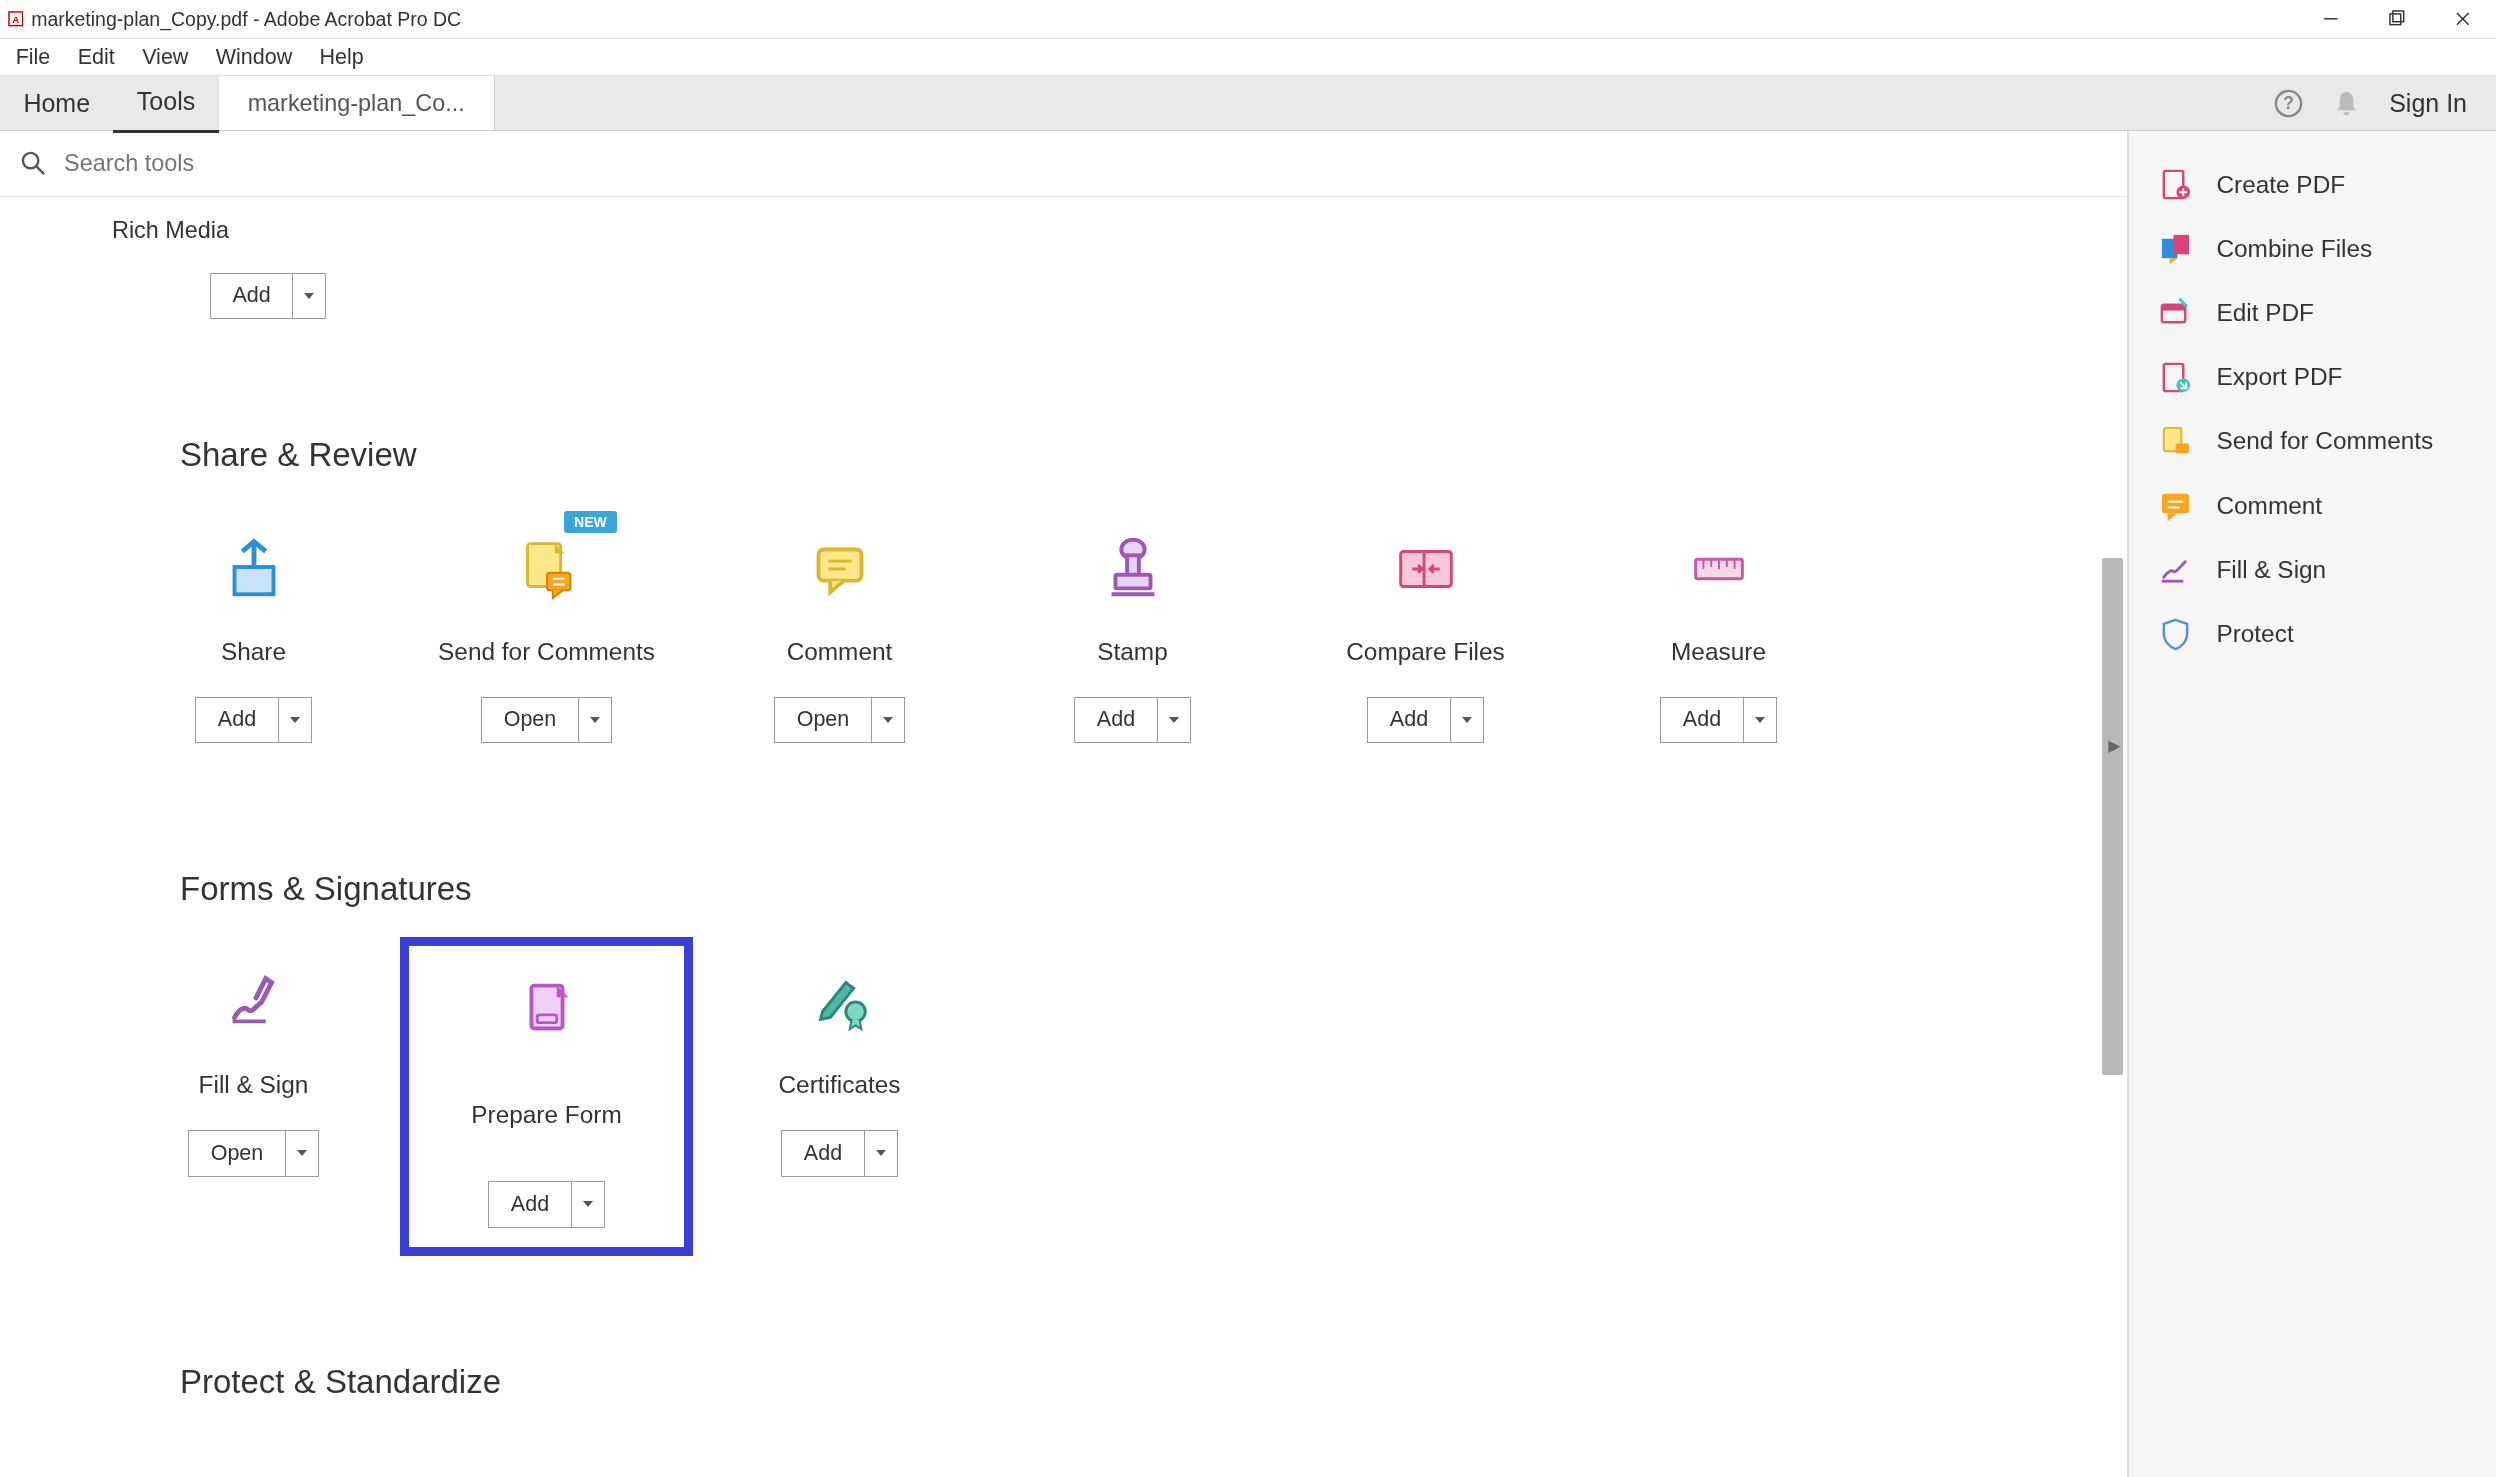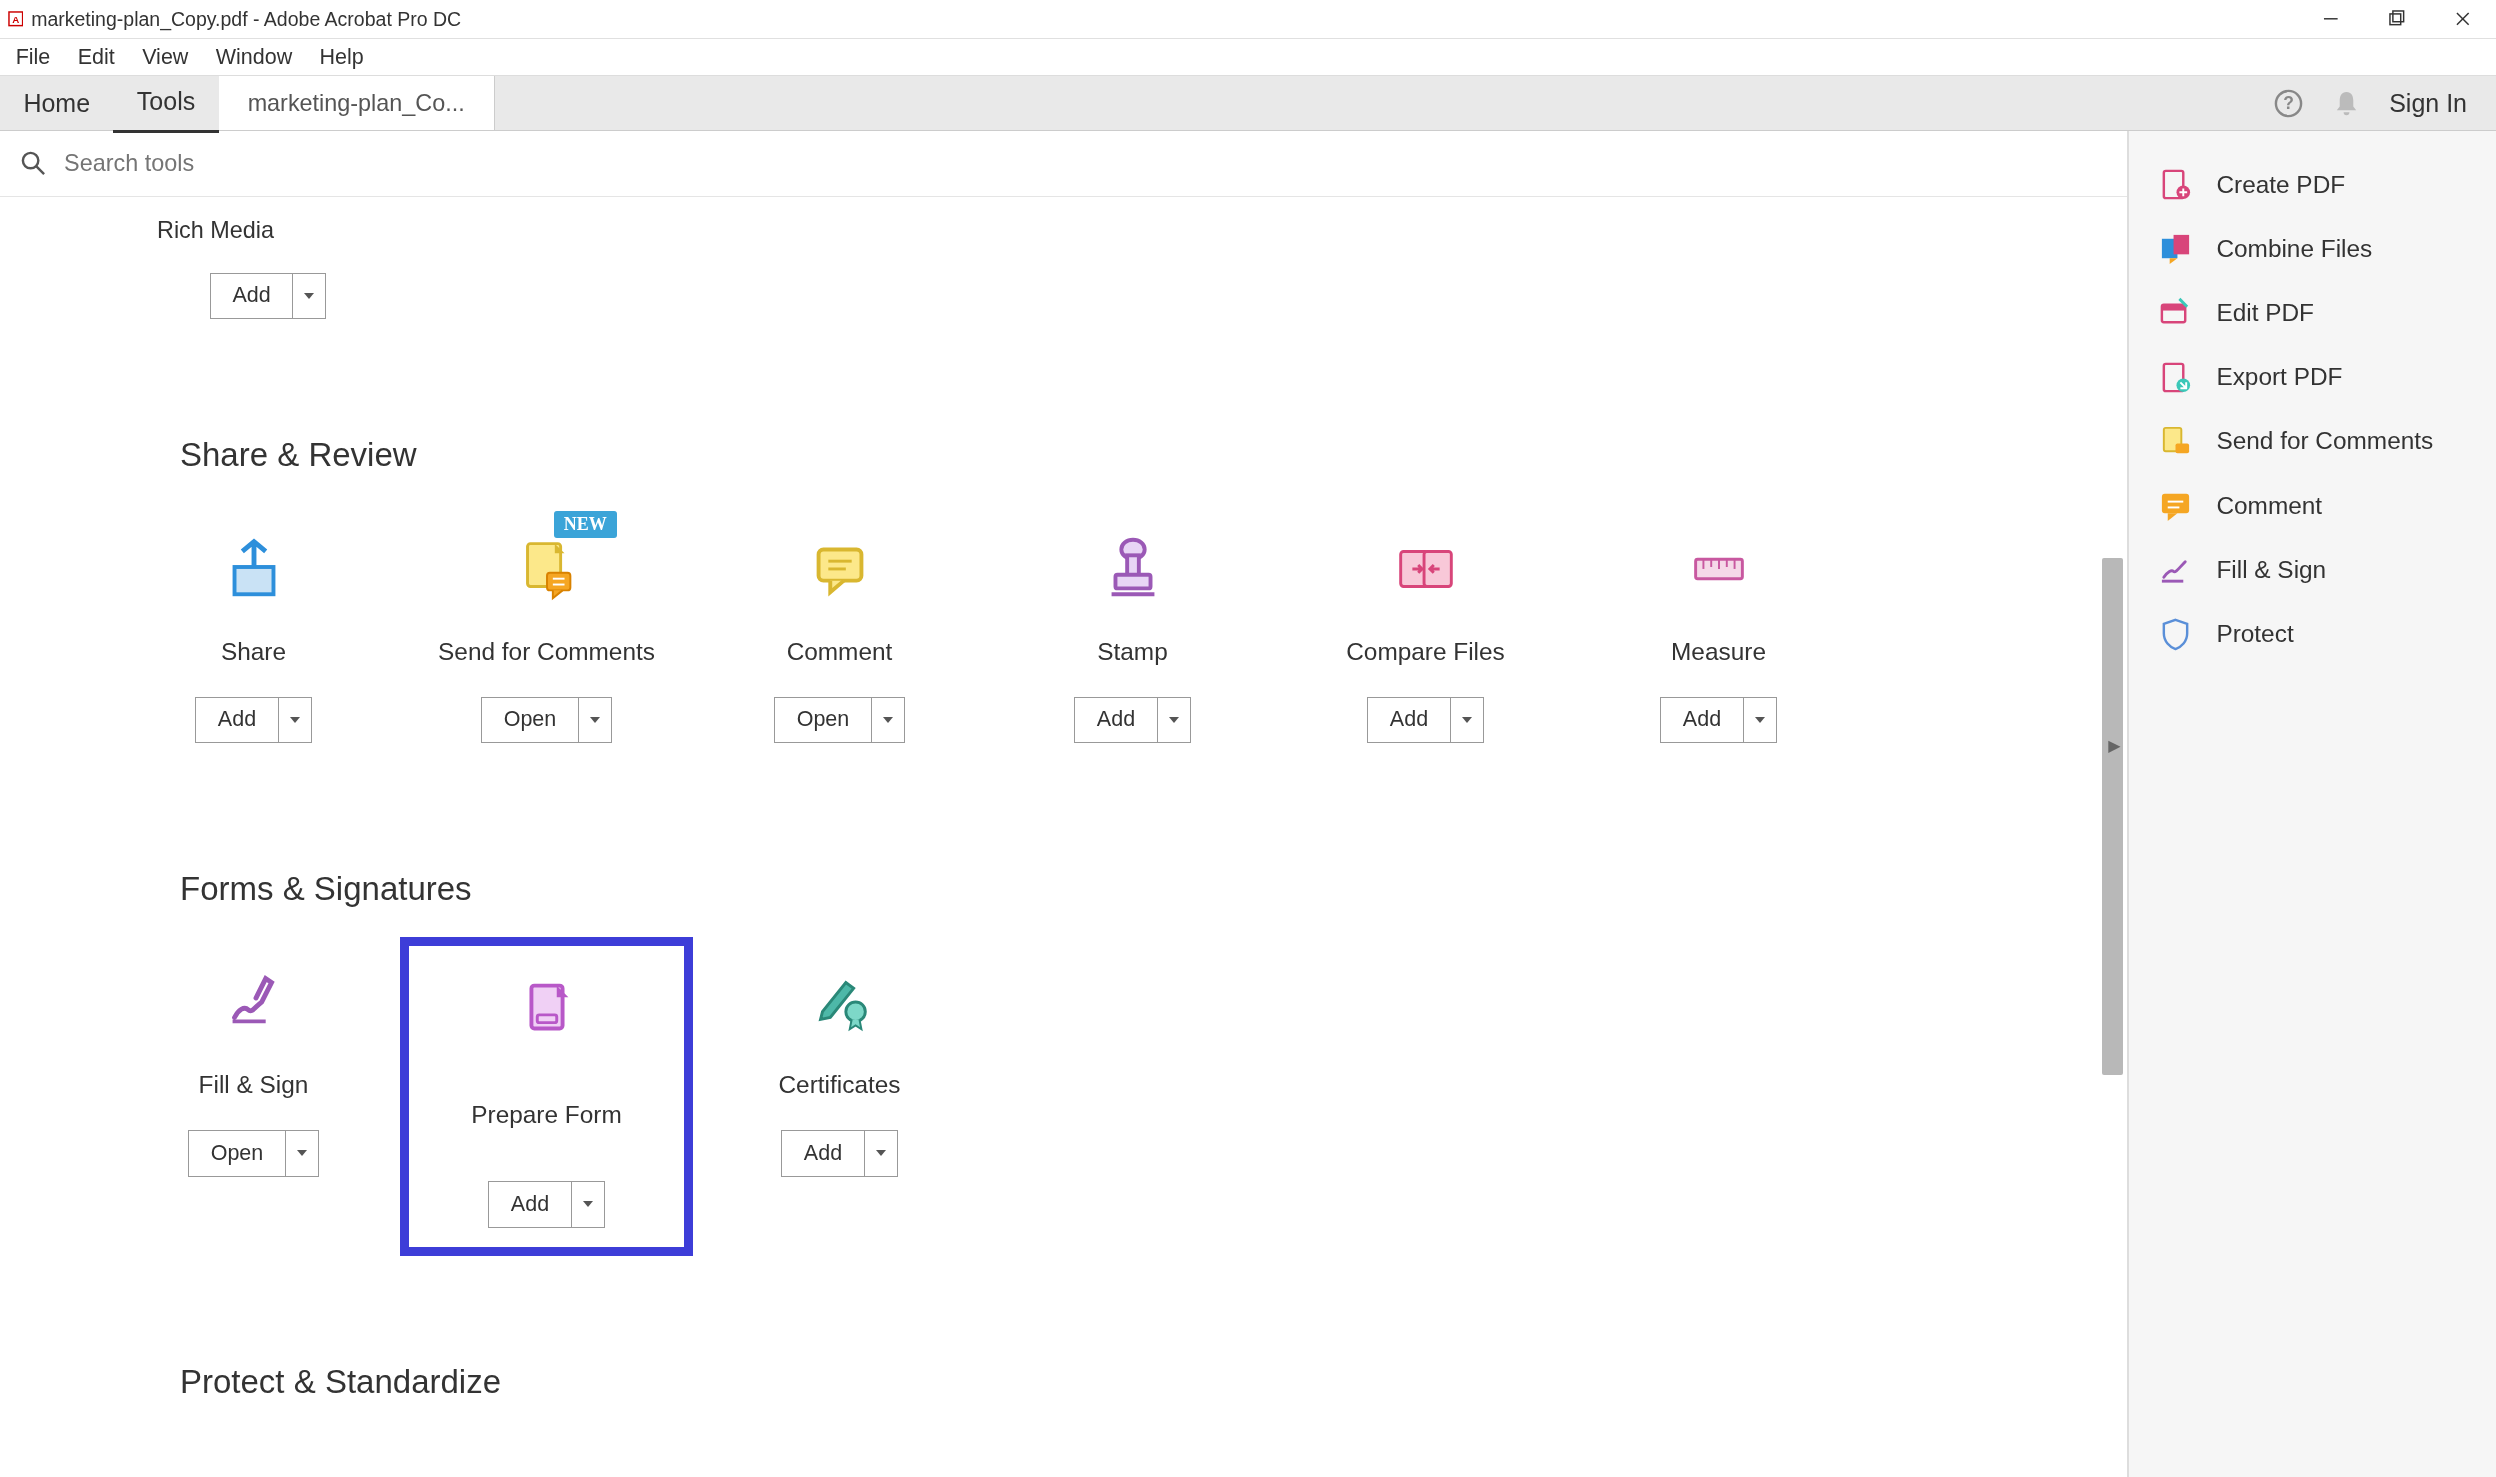--- a/index.html
+++ b/index.html
@@ -25,31 +25,31 @@
   .content-area { display: flex; height: calc(100vh - 131px); justify-content: space-between; }
   
   .main-panel { flex: 1; display: flex; flex-direction: column; border-right: 2px solid #ddd; }
   .search-bar { height: 66px; display: flex; align-items: center; padding: 0 19.5px; border-bottom: 1px solid #e5e5e5; }
   .search-icon { width: 27px; height: 27px; color: #555; margin-right: 17.6px; }
   .search-input { border: none; outline: none; font-size: 23.4px; color: #888; width: 390px; }
   
   .tools-scroll { flex: 1; overflow-y: auto; padding: 0 39px; position: relative; }
   
   .partial-tool { padding-top: 19.5px; }
-  .partial-label { font-size: 23.4px; color: #333; margin-left: 118px; }
+  .partial-label { font-size: 23.4px; color: #333; margin-left: 73px; }
   .partial-btn-row { margin-left: 171px; margin-top: 29px; display: flex; }
   
   .section-title { font-size: 33px; color: #333; margin-top: 107px; margin-bottom: 9.8px; margin-left: 141px; font-weight: 400; }
   .section-title.first { margin-top: 117px; }
   
   .tool-grid { display: flex; gap: 0; margin-left: 68px; margin-top: 29px; }
   .tool-card { width: 293px; display: flex; flex-direction: column; align-items: center; padding: 19.5px 9.8px; position: relative; }
   .tool-card.highlighted { border: 9.8px solid #3d3dd8; gap: 21px; }
   .tool-icon-wrap { width: 78px; height: 88px; display: flex; align-items: center; justify-content: center; position: relative; }
-  .new-badge { position: absolute; top: -11.7px; right: -31px; background: #3ba4d8; color: #fff; font-size: 18px; font-weight: 600; padding: 2.9px 9.8px; border-radius: 2.9px; font-family: Liberation Serif, serif; }
+  .new-badge { position: absolute; top: -11.7px; right: -31px; background: #3ba4d8; color: #fff; font-size: 14px; font-weight: 600; padding: 2.9px 9.8px; border-radius: 2.9px; }
   .tool-label { font-size: 24.4px; color: #333; margin-top: 27px; }
   .tool-btn-row { margin-top: 31px; display: flex; }
   .tool-btn { border: 1px solid #999; background: #fff; padding: 9.8px 21.5px; font-size: 21.5px; color: #333; cursor: pointer; }
   .tool-btn-drop { border: 1px solid #999; border-left: none; background: #fff; width: 33px; display: flex; align-items: center; justify-content: center; cursor: pointer; }
   .drop-arrow { width: 0; height: 0; border-left: 5.9px solid transparent; border-right: 5.9px solid transparent; border-top: 6.8px solid #555; }
   
   .scroll-track { position: absolute; right: 0; top: 0; width: 29px; height: 100%; }
   .scroll-thumb { position: absolute; right: 3.9px; top: 361px; width: 21.5px; height: 517px; background: #b8b8b8; border-radius: 2px; }
   
   .side-panel { width: 367px; background: #f6f6f6; padding: 21.5px 0; position: relative; }

